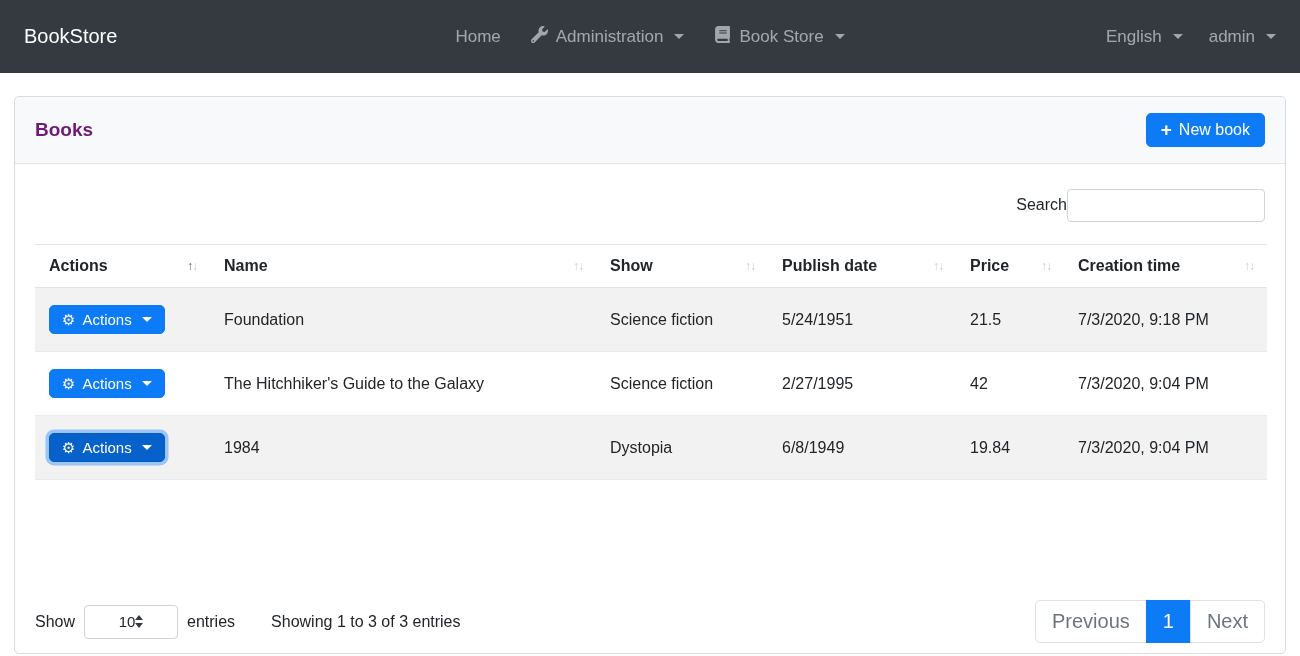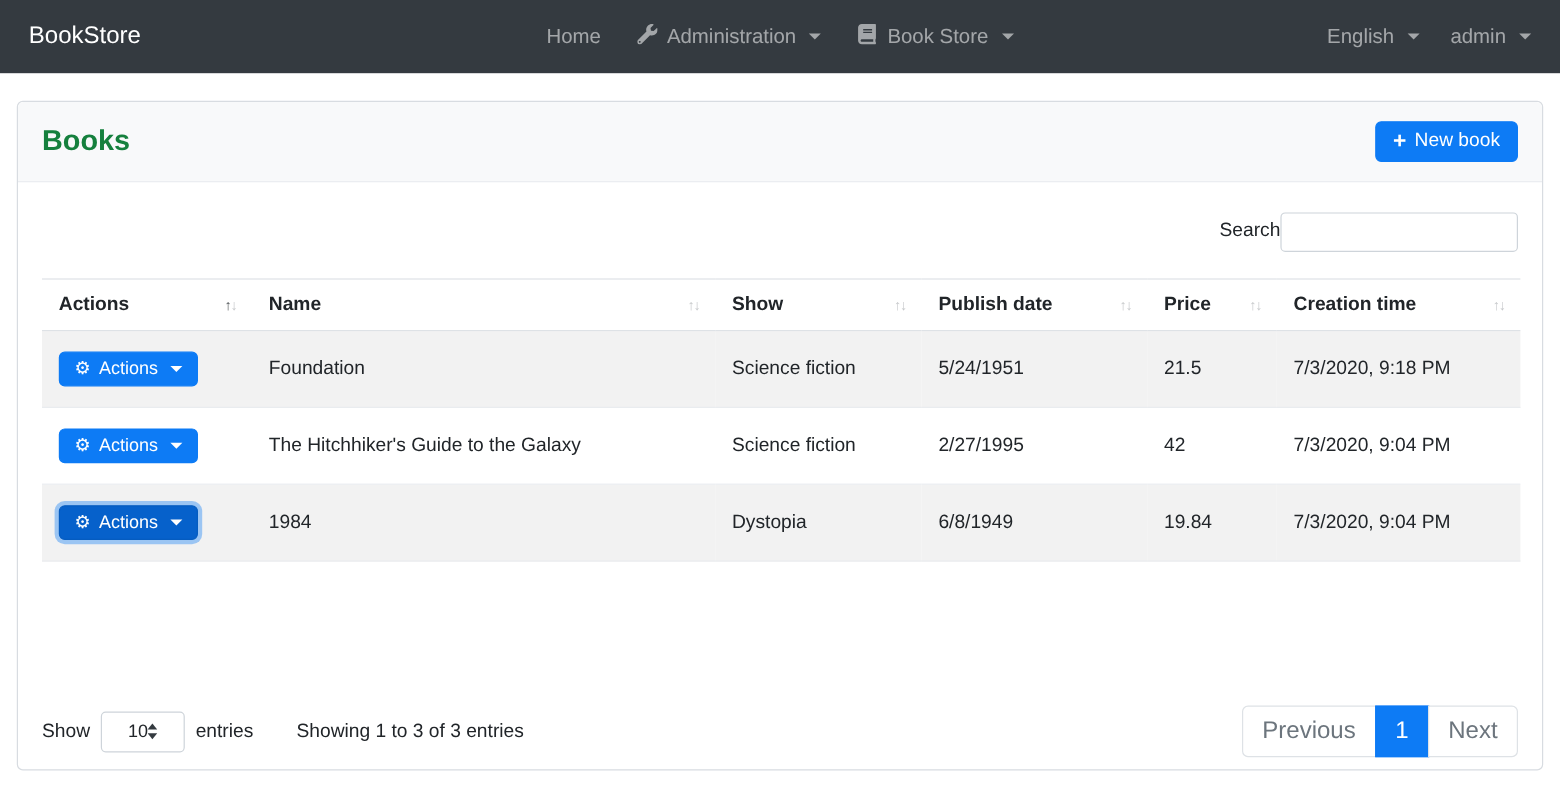--- a/index.html
+++ b/index.html
@@ -4,41 +4,41 @@
 <style>
   * { box-sizing: border-box; margin: 0; padding: 0; }
   html,body { width:1300px; height:656px; overflow:hidden; }
   body {
     font-family: "Liberation Sans", "DejaVu Sans", sans-serif;
     font-size: 16px; color:#212529; background:#ffffff;
   }
 
   
   .navbar {
-    height:61px; background:#343a40; display:flex; align-items:center;
+    height:73px; background:#343a40; display:flex; align-items:center;
     padding:0 24px; color:rgba(255,255,255,.55);
   }
   .navbar .brand { color:#ffffff; font-size:20px; flex:1 1 0; }
   .navbar .nav-center { display:flex; align-items:center; gap:30px; flex:0 0 auto; }
   .navbar .nav-right { flex:1 1 0; display:flex; justify-content:flex-end; align-items:center; gap:26px; }
   .nav-link { display:flex; align-items:center; gap:8px; font-size:17px; color:rgba(255,255,255,.55); cursor:pointer; }
   .nav-link svg { width:17px; height:17px; fill:currentColor; }
   .caret { display:inline-block; width:0; height:0; border-left:5px solid transparent;
            border-right:5px solid transparent; border-top:5px solid currentColor; margin-left:3px; }
 
   
   .card {
     margin:23px 14px 0 14px; border:1px solid #d8dce1; border-radius:5px;
     background:#fff; height:558px; overflow:visible;
   }
   .card-header {
     background:#f8f9fa; border-bottom:1px solid #e1e5e9; border-radius:5px 5px 0 0;
     padding:16px 20px; display:flex; align-items:center; justify-content:space-between;
   }
-  .card-title { font-size:24px; font-weight:700; color:#15803d; }
+  .card-title { font-size:19px; font-weight:700; color:#701a75; }
   .btn-primary {
     background:#0d7bf5; color:#fff; border:1px solid #0d7bf5; border-radius:5px;
     font-size:16px; padding:7px 14px; display:flex; align-items:center; gap:7px; cursor:pointer;
     font-family:inherit;
   }
   .plus { font-size:19px; font-weight:700; line-height:14px; }
   .card-body { padding:24px 20px 0 20px; }
 
   
   .toolbar { display:flex; justify-content:flex-end; align-items:center; height:34px; }
@@ -77,21 +77,21 @@
   }
   .dropdown-item {
     display:block; width:100%; text-align:left; background:none; border:none;
     font-size:16px; color:#212529; padding:5px 14px; cursor:pointer; font-family:inherit;
   }
 
   
   .table-footer { display:flex; align-items:center; margin-top:120px; }
   .length-group { display:flex; align-items:center; gap:9px; }
   .page-size {
-    width:70px; height:34px; border:1px solid #ced4da; border-radius:4px;
+    width:94px; height:34px; border:1px solid #ced4da; border-radius:4px;
     display:flex; align-items:center; justify-content:center; cursor:pointer;
     font-size:15px; background:#fff;
   }
   .updown { display:flex; flex-direction:column; gap:3px; }
   .updown i { display:block; width:0; height:0; border-left:4px solid transparent; border-right:4px solid transparent; }
   .updown .u { border-bottom:5px solid #343a40; }
   .updown .d { border-top:5px solid #343a40; }
   .info-text { margin-left:36px; font-size:16px; }
   .pagination { margin-left:auto; display:flex; }
   .page-btn {

